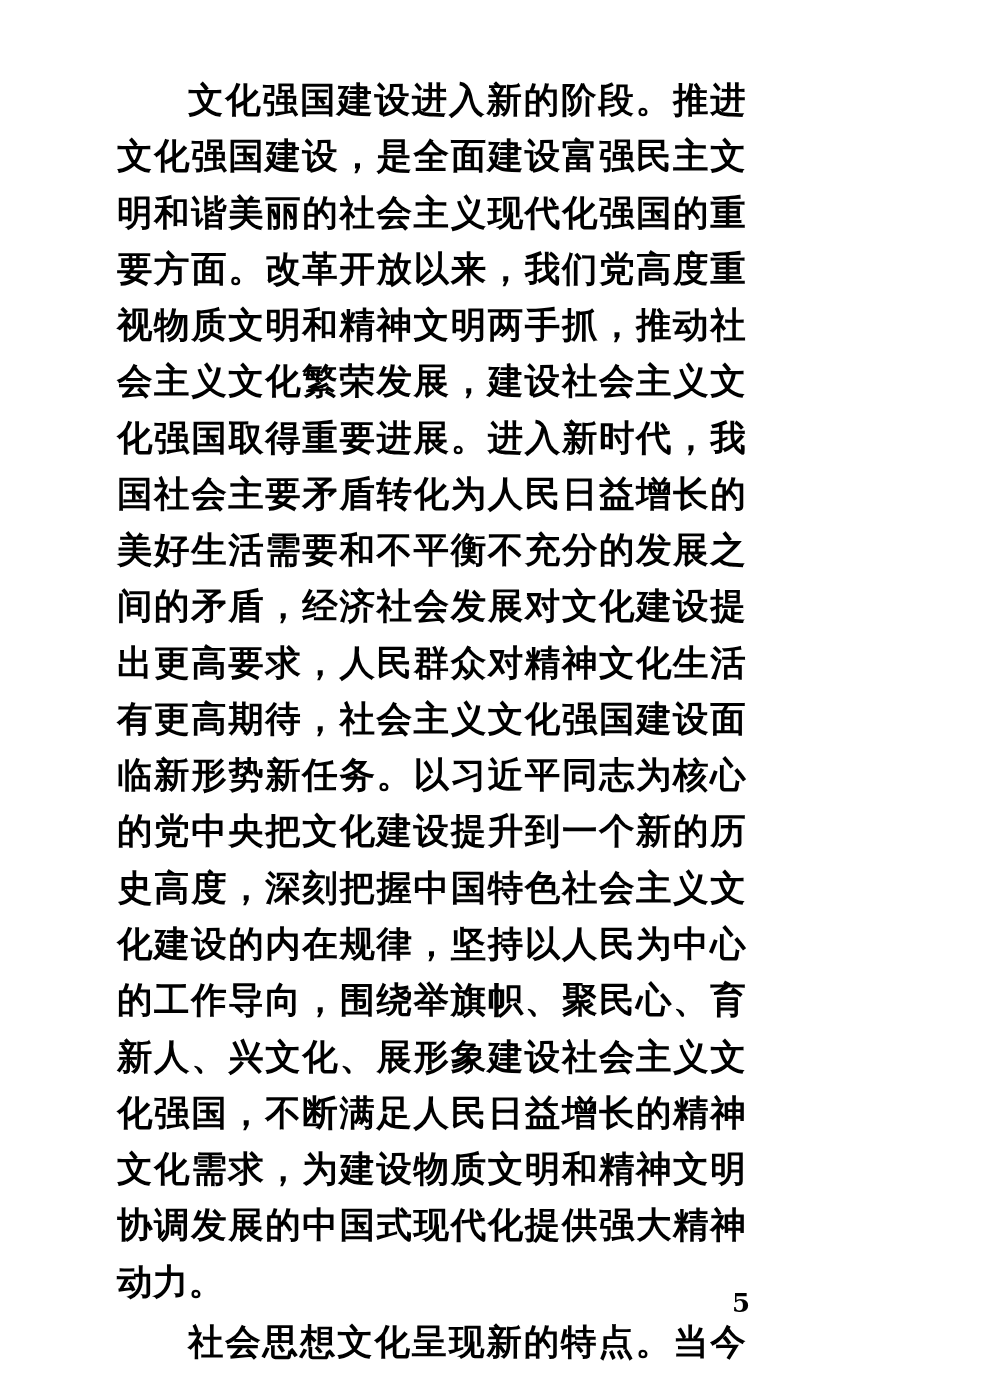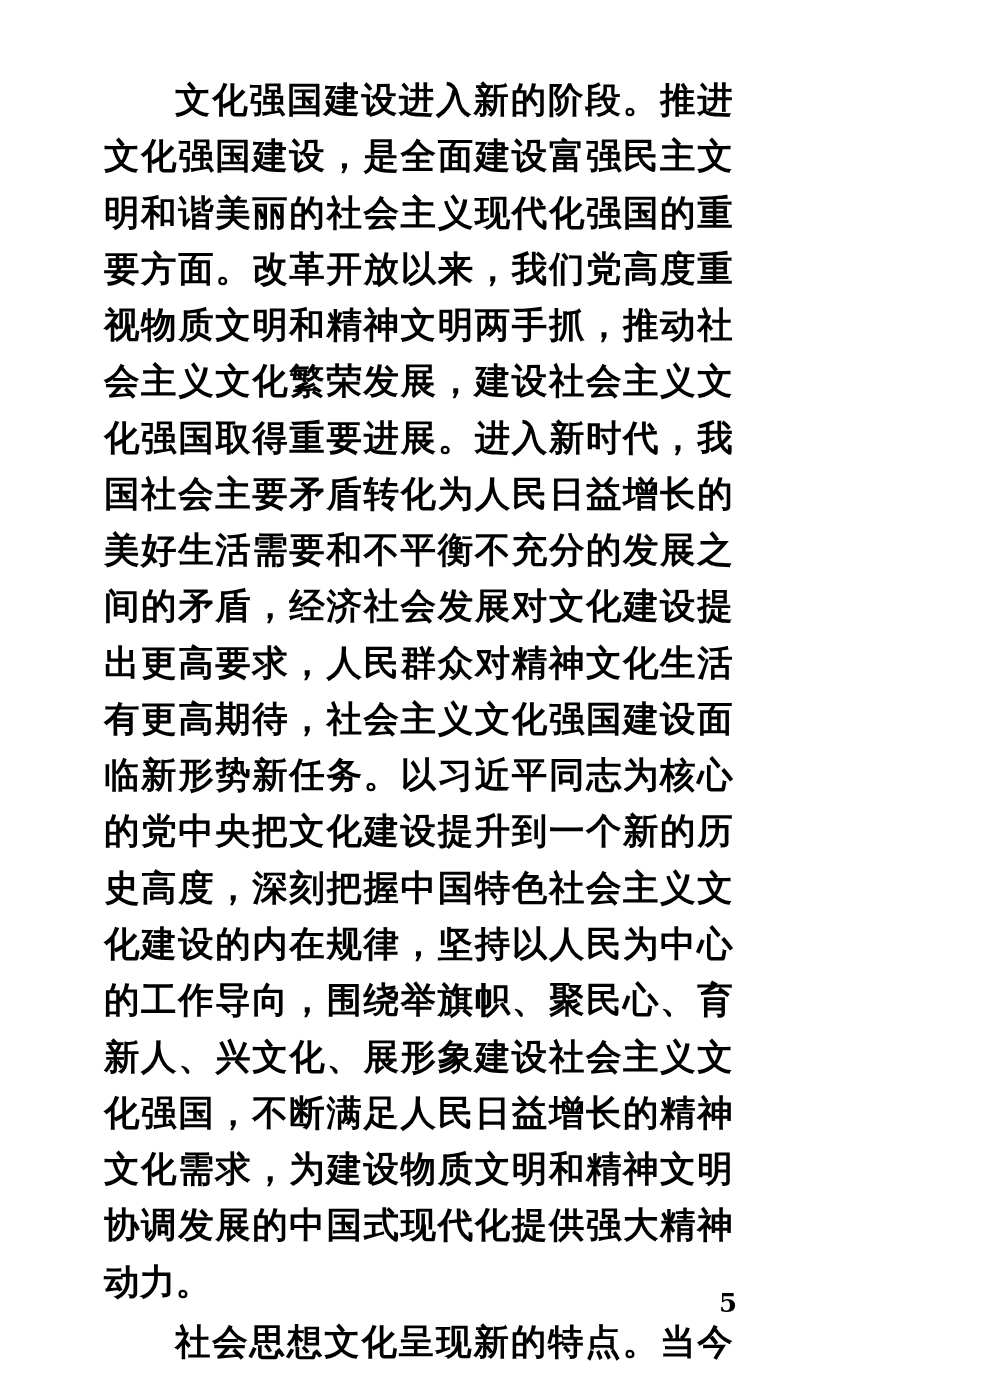--- a/index.html
+++ b/index.html
@@ -10,21 +10,21 @@
   body {
     width: 1000px;
     height: 1374px;
     position: relative;
     font-family: "DejaVu Serif", serif;
     color: #000000;
     overflow: hidden;
   }
   .page {
     position: absolute;
-    left: 0;
+    left: 13px;
     top: 0;
     width: 845px;
     height: 1374px;
     box-sizing: border-box;
     padding: 72px 112px 40px 104px;
   }
   .body-text {
     font-family: "DejaVu Serif", serif;
     font-size: 35.5px;
     line-height: 1.585;

